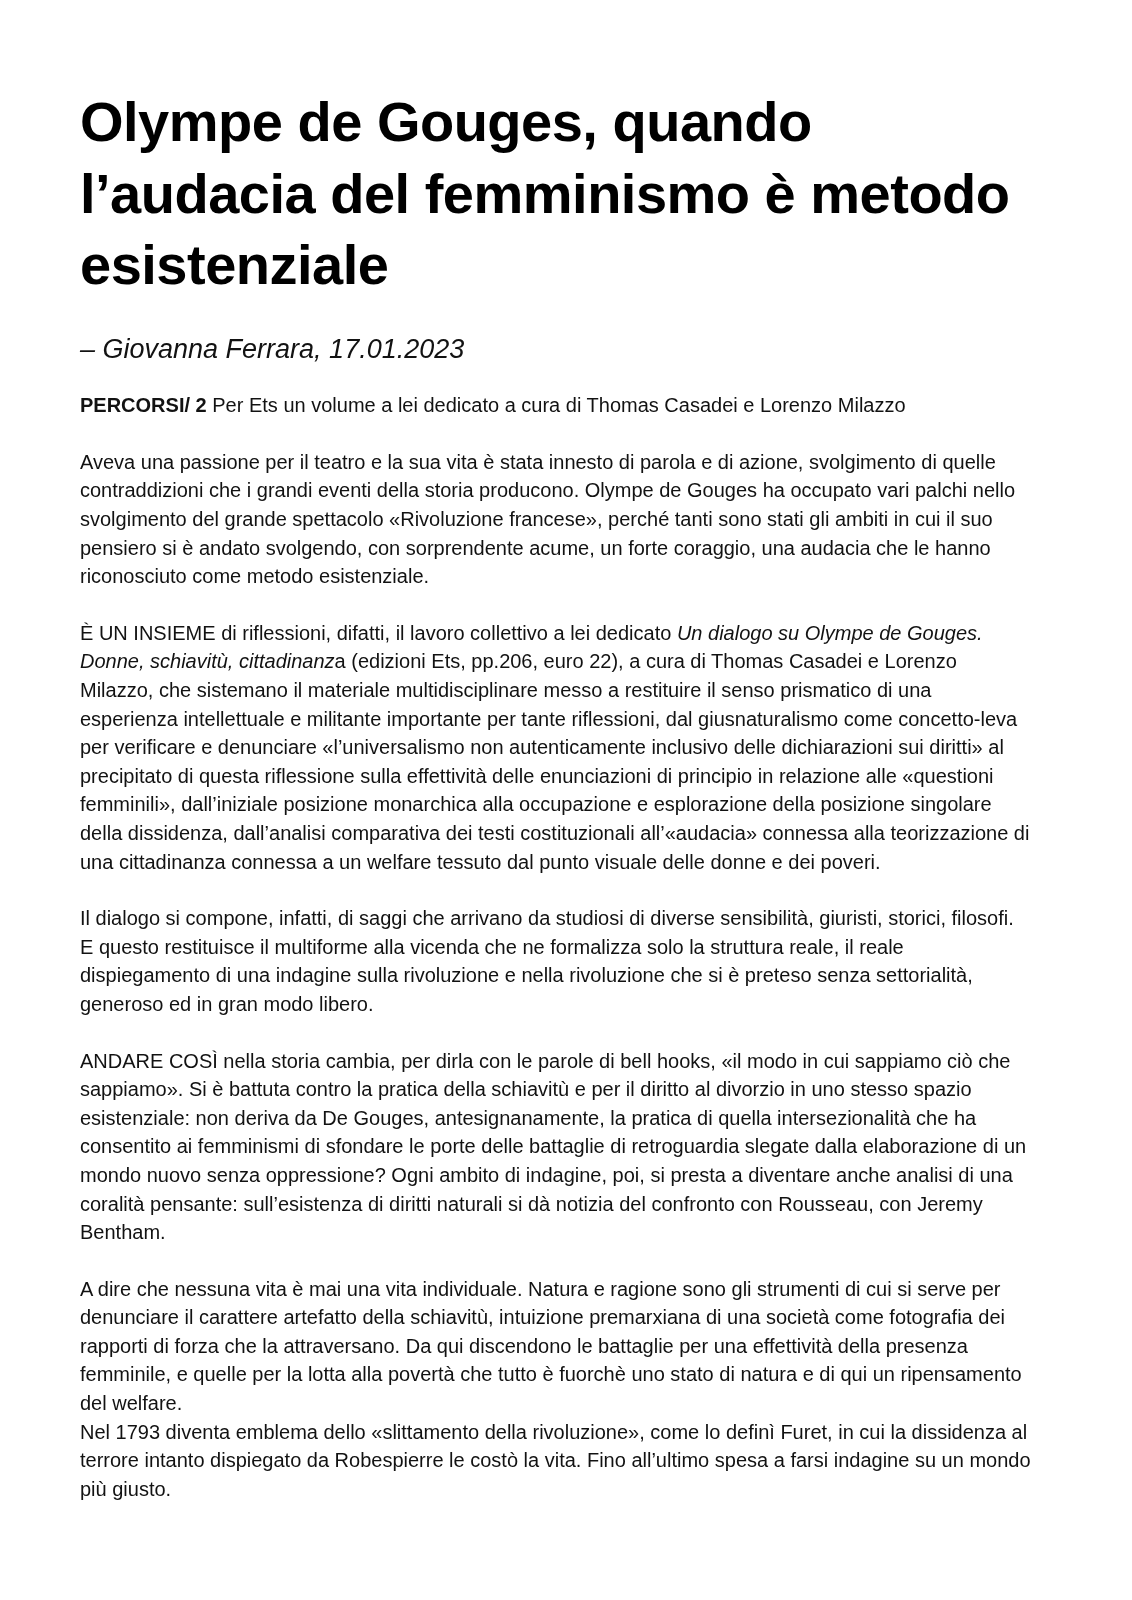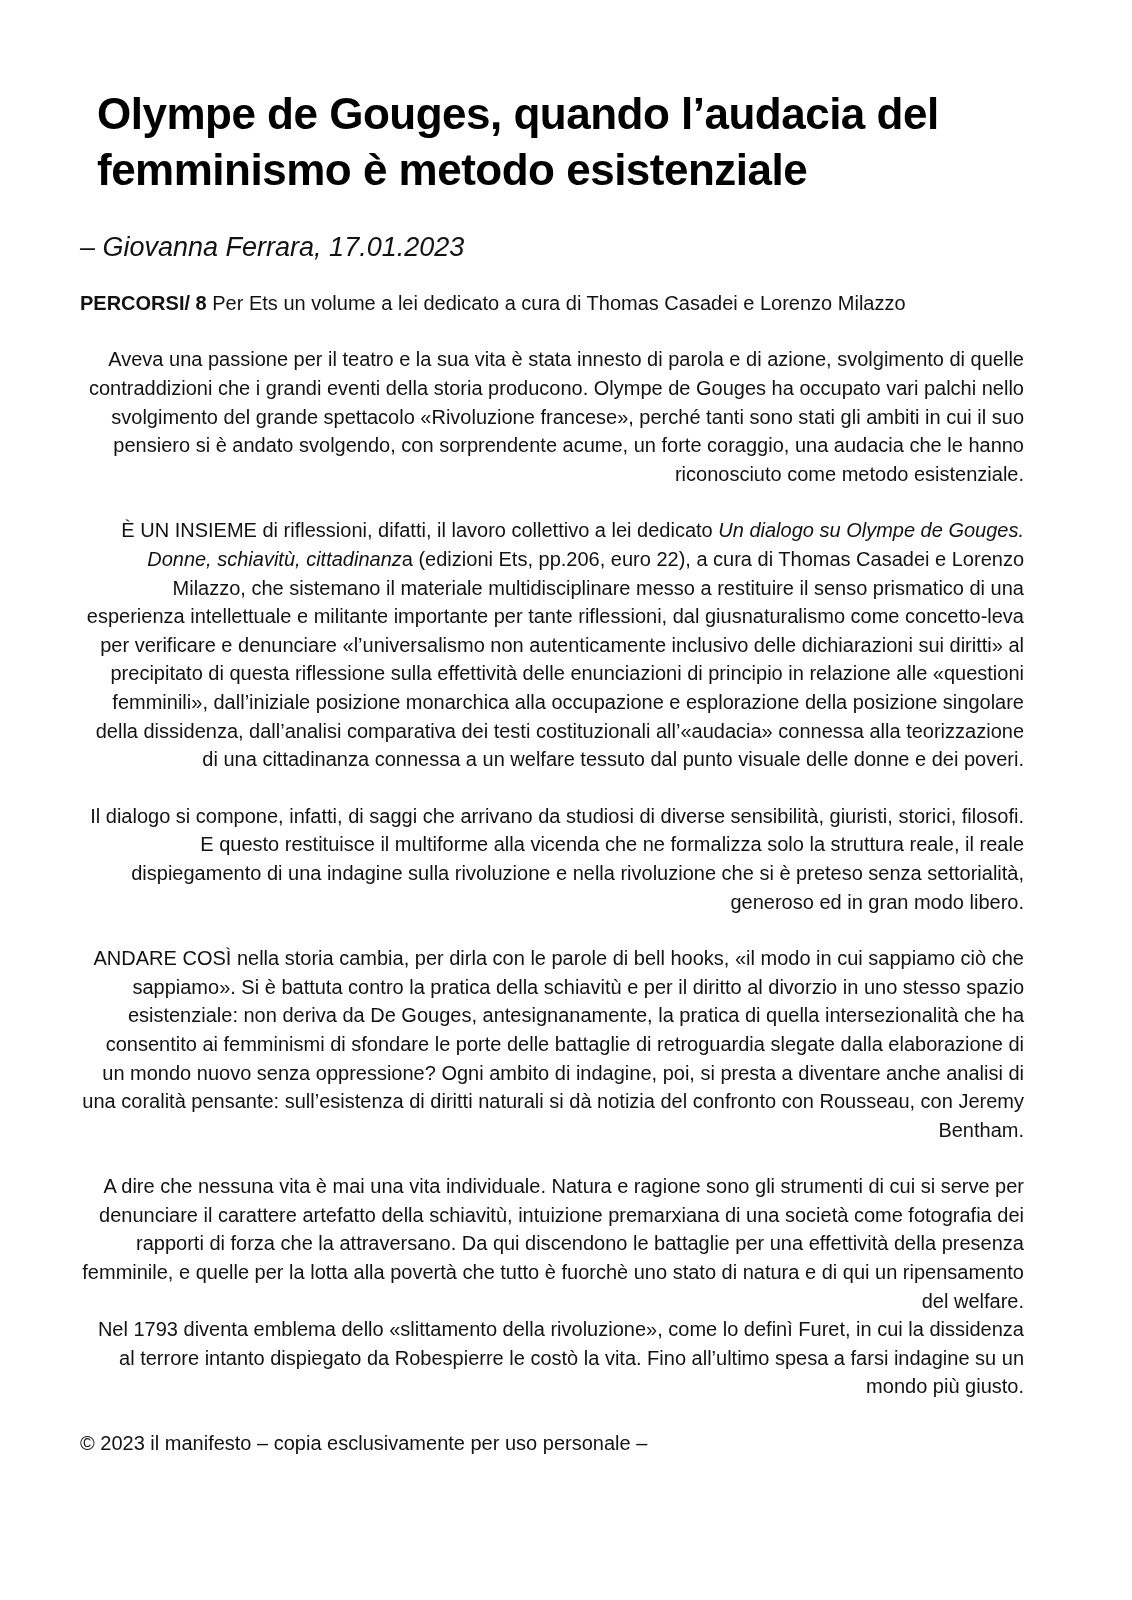--- a/index.html
+++ b/index.html
@@ -14,46 +14,46 @@
     font-family: "Liberation Sans", "DejaVu Sans", sans-serif;
     color: #121212;
   }
   .page {
     box-sizing: border-box;
     width: 1132px;
     height: 1600px;
     padding: 86px 100px 40px 80px;
   }
   .article-title {
-    margin: 0 0 30px 17px;
-    font-size: 44px;
+    margin: 0 0 30px 0;
+    font-size: 56px;
     line-height: 1.28;
     font-weight: bold;
     letter-spacing: -0.5px;
     color: #000000;
   }
   .byline {
     margin: 0 0 24px 0;
     font-size: 27px;
     font-style: italic;
     line-height: 1.35;
   }
   .kicker {
     margin: 0 0 28px 0;
     font-size: 20px;
     line-height: 1.42;
   }
   .kicker strong {
     font-weight: bold;
   }
   p.body-par {
-    margin: 0 8px 28px 0;
+    margin: 0 0 28px 0;
     font-size: 20px;
     line-height: 1.43;
-    text-align: right;
+    text-align: left;
   }
   p.body-par strong {
     font-weight: normal;
   }
   p.body-par em {
     font-style: italic;
   }
   .copyright {
     margin: 0;
     font-size: 20px;
@@ -62,27 +62,26 @@
 </style>
 </head>
 <body>
 
 <div class="page">
 
   <h1 class="article-title">Olympe de Gouges, quando l’audacia del femminismo è metodo esistenziale</h1>
 
   <p class="byline">– Giovanna Ferrara, 17.01.2023</p>
 
-  <p class="kicker"><strong>PERCORSI/ 8</strong><span> Per Ets un volume a lei dedicato a cura di Thomas Casadei e Lorenzo Milazzo</span></p>
+  <p class="kicker"><strong>PERCORSI/ 2</strong><span> Per Ets un volume a lei dedicato a cura di Thomas Casadei e Lorenzo Milazzo</span></p>
 
   <p class="body-par">Aveva una passione per il teatro e la sua vita è stata innesto di parola e di azione, svolgimento di quelle contraddizioni che i grandi eventi della storia producono. Olympe de Gouges ha occupato vari palchi nello svolgimento del grande spettacolo «Rivoluzione francese», perché tanti sono stati gli ambiti in cui il suo pensiero si è andato svolgendo, con sorprendente acume, un forte coraggio, una audacia che le hanno riconosciuto come metodo esistenziale.</p>
 
   <p class="body-par"><strong>È UN INSIEME</strong><span> di riflessioni, difatti, il lavoro collettivo a lei dedicato </span><em>Un dialogo su Olympe de Gouges. Donne, schiavitù, cittadinanz</em><span>a (edizioni Ets, pp.206, euro 22), a cura di Thomas Casadei e Lorenzo Milazzo, che sistemano il materiale multidisciplinare messo a restituire il senso prismatico di una esperienza intellettuale e militante importante per tante riflessioni, dal giusnaturalismo come concetto-leva per verificare e denunciare «l’universalismo non autenticamente inclusivo delle dichiarazioni sui diritti» al precipitato di questa riflessione sulla effettività delle enunciazioni di principio in relazione alle «questioni femminili», dall’iniziale posizione monarchica alla occupazione e esplorazione della posizione singolare della dissidenza, dall’analisi comparativa dei testi costituzionali all’«audacia» connessa alla teorizzazione di una cittadinanza connessa a un welfare tessuto dal punto visuale delle donne e dei poveri.</span></p>
 
   <p class="body-par">Il dialogo si compone, infatti, di saggi che arrivano da studiosi di diverse sensibilità, giuristi, storici, filosofi. E questo restituisce il multiforme alla vicenda che ne formalizza solo la struttura reale, il reale dispiegamento di una indagine sulla rivoluzione e nella rivoluzione che si è preteso senza settorialità, generoso ed in gran modo libero.</p>
 
   <p class="body-par"><strong>ANDARE COSÌ</strong><span> nella storia cambia, per dirla con le parole di bell hooks, «il modo in cui sappiamo ciò che sappiamo». Si è battuta contro la pratica della schiavitù e per il diritto al divorzio in uno stesso spazio esistenziale: non deriva da De Gouges, antesignanamente, la pratica di quella intersezionalità che ha consentito ai femminismi di sfondare le porte delle battaglie di retroguardia slegate dalla elaborazione di un mondo nuovo senza oppressione? Ogni ambito di indagine, poi, si presta a diventare anche analisi di una coralità pensante: sull’esistenza di diritti naturali si dà notizia del confronto con Rousseau, con Jeremy Bentham.</span></p>
 
   <p class="body-par"><span>A dire che nessuna vita è mai una vita individuale. Natura e ragione sono gli strumenti di cui si serve per denunciare il carattere artefatto della schiavitù, intuizione premarxiana di una società come fotografia dei rapporti di forza che la attraversano. Da qui discendono le battaglie per una effettività della presenza femminile, e quelle per la lotta alla povertà che tutto è fuorchè uno stato di natura e di qui un ripensamento del welfare.</span><br><span>Nel 1793 diventa emblema dello «slittamento della rivoluzione», come lo definì Furet, in cui la dissidenza al terrore intanto dispiegato da Robespierre le costò la vita. Fino all’ultimo spesa a farsi indagine su un mondo più giusto.</span></p>
 
-  <p class="copyright">© 2023 il manifesto – copia esclusivamente per uso personale –</p>
 
 </div>
 
 </body></html>

